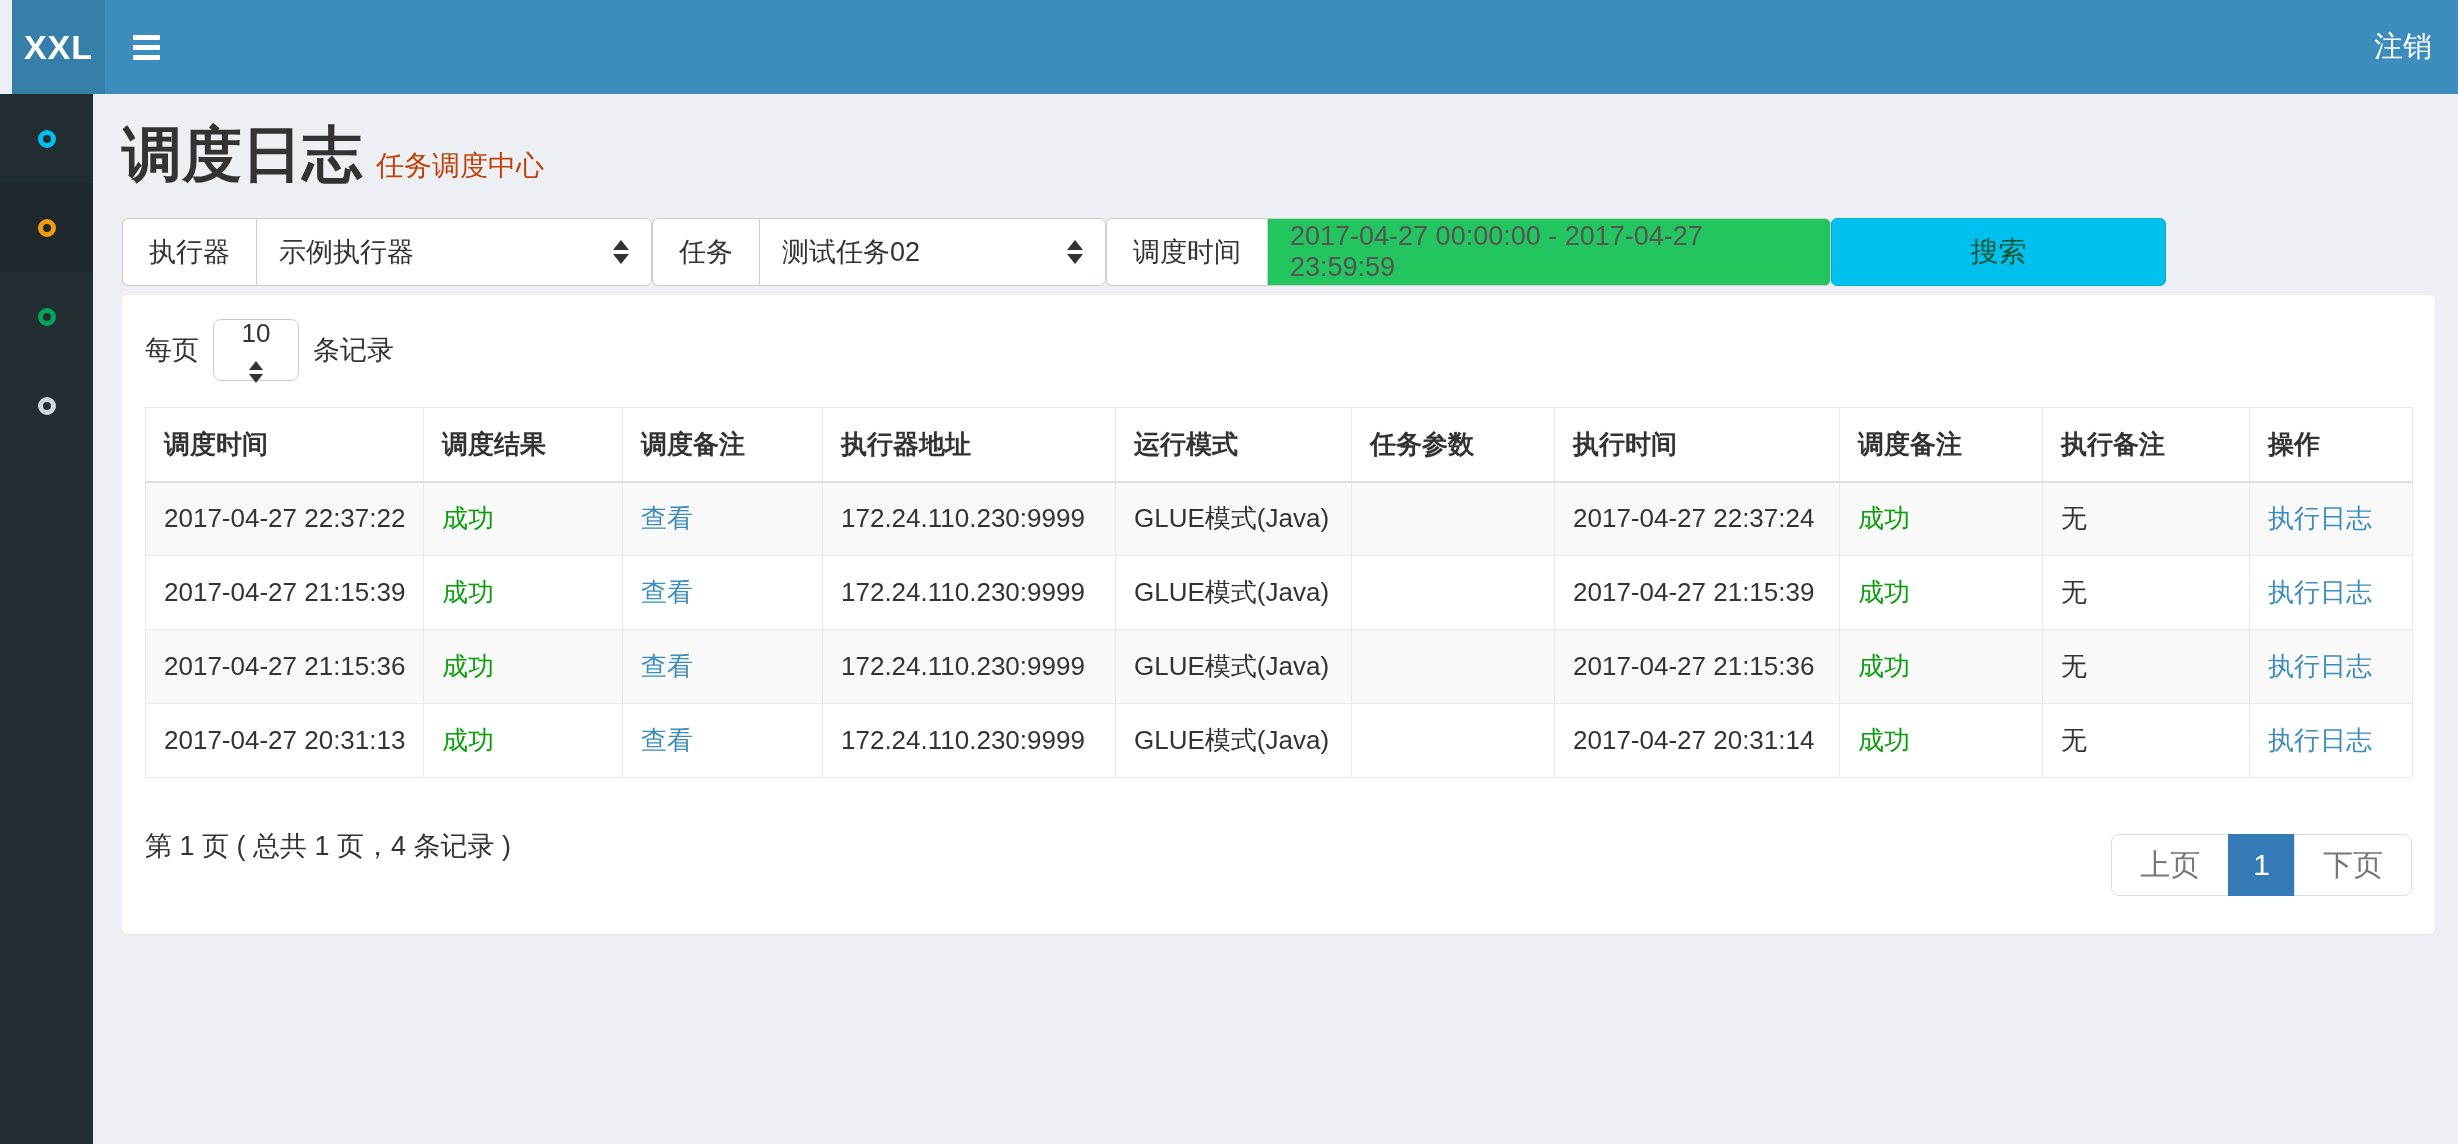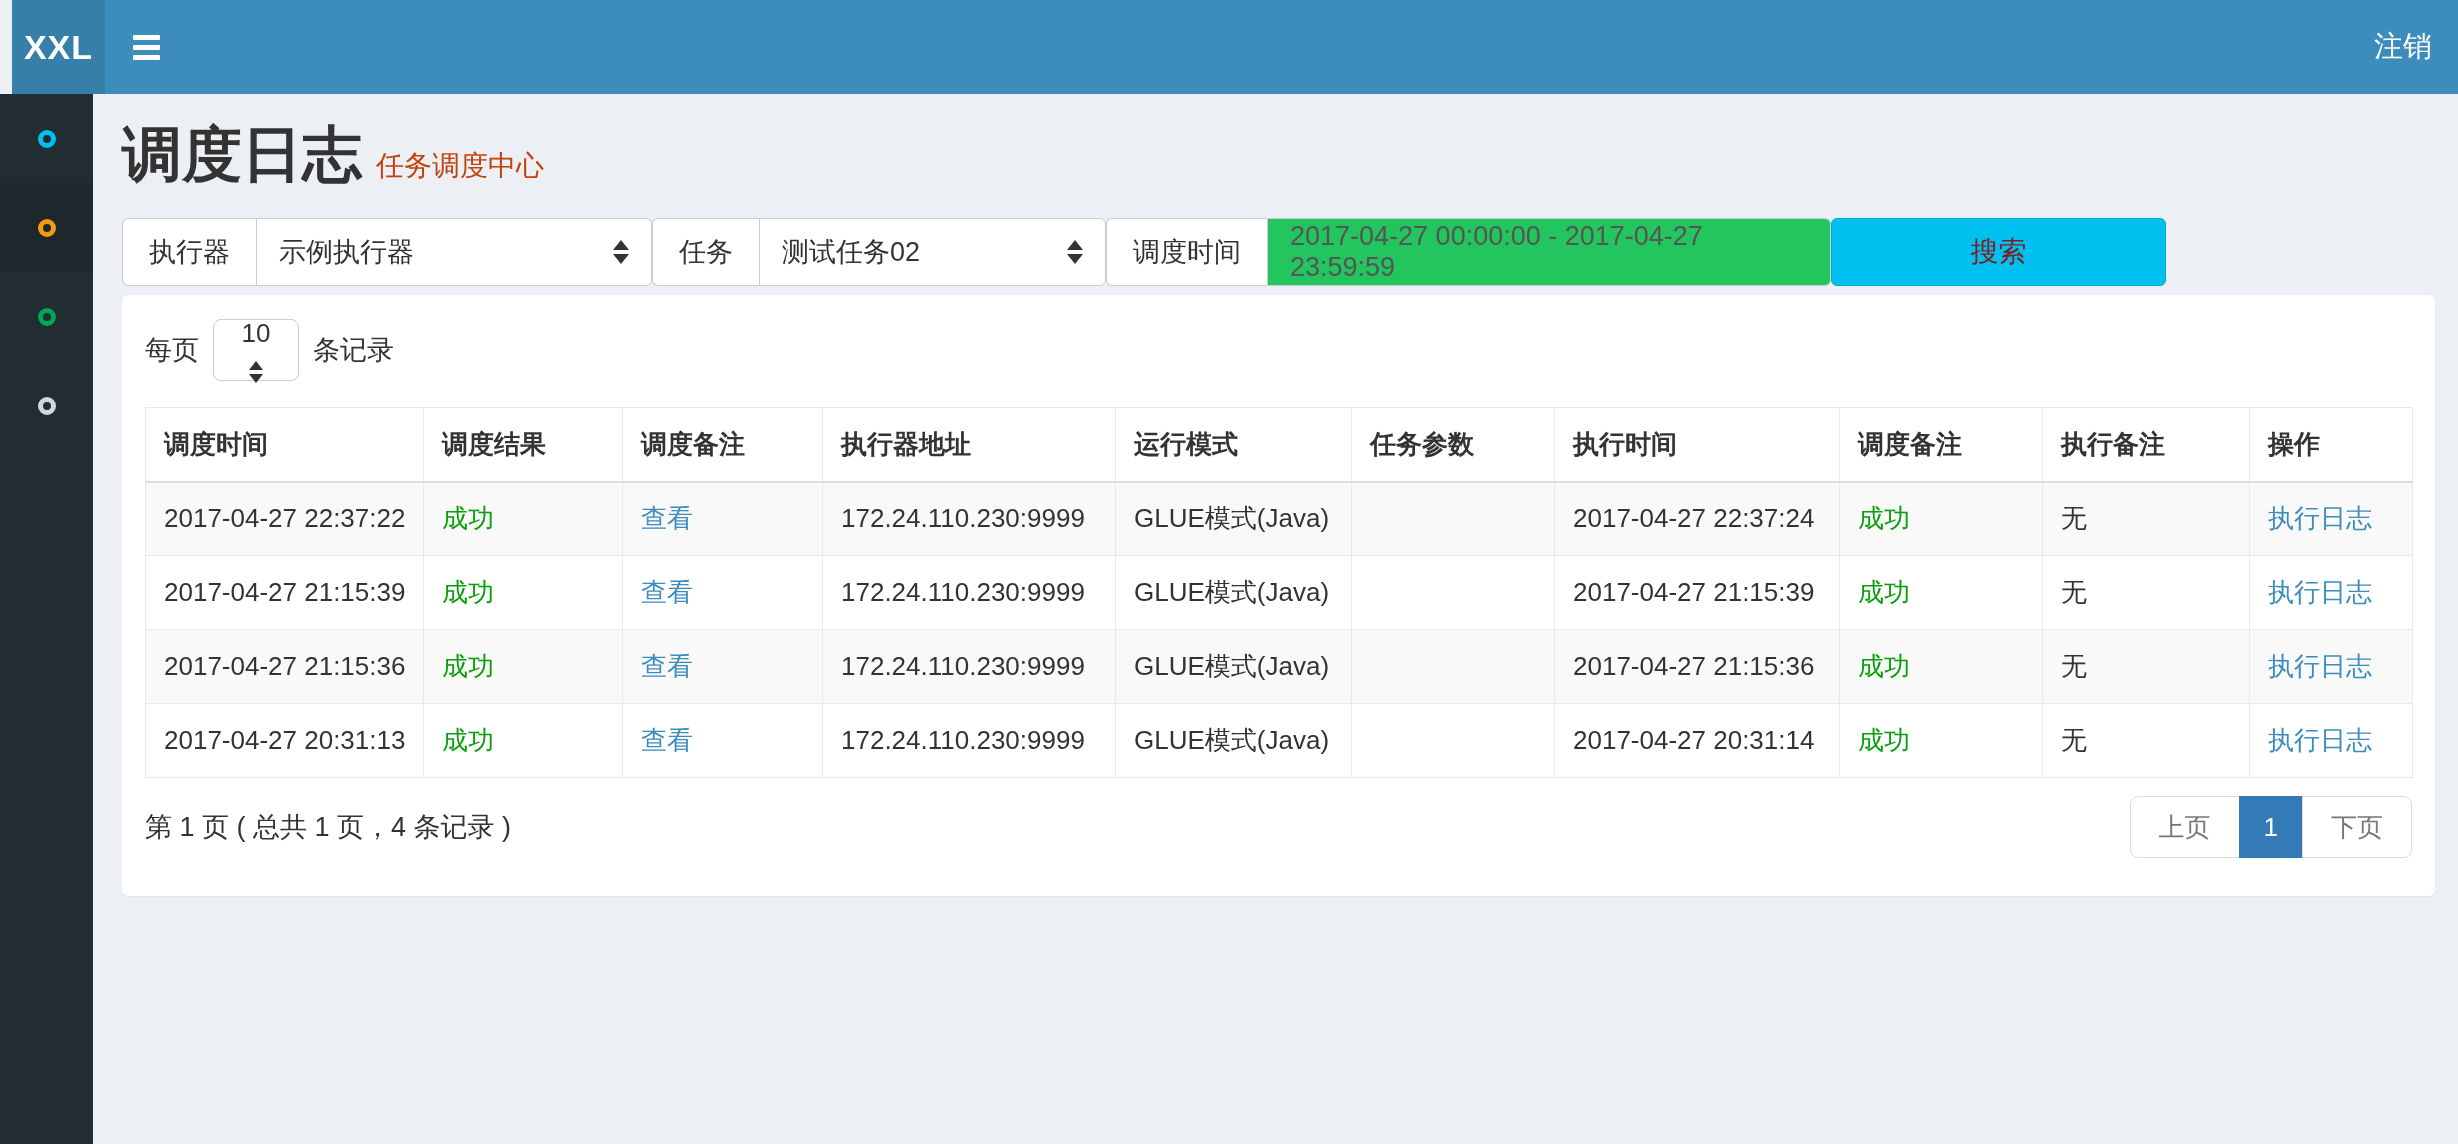--- a/index.html
+++ b/index.html
@@ -68,21 +68,21 @@
     display: flex; align-items: center; justify-content: space-between;
     padding: 0 22px; cursor: pointer; color: #333;
   }
   .control.readonly { background: #22c55e; color: #555; cursor: default; }
   .spin { display: flex; flex-direction: column; align-items: center; gap: 4px; }
   .spin i { display: block; width: 0; height: 0; border-left: 8px solid transparent; border-right: 8px solid transparent; }
   .spin .up { border-bottom: 10px solid #333; }
   .spin .down { border-top: 10px solid #333; }
   .search-btn {
     width: 335px; height: 68px; background: #00c0ef; border: 1px solid #00acd6;
-    border-radius: 6px; color: #7f1d1d; font-size: 28px; cursor: pointer;
+    border-radius: 6px; color: #14532d; font-size: 28px; cursor: pointer;
     font-family: inherit;
   }
   
   .box {
     margin: 9px 23px 0 29px; background: #fff; border-radius: 6px;
     box-shadow: 0 1px 2px rgba(0,0,0,0.06); padding: 22px 23px 38px 23px;
   }
   .page-size-row { display: flex; align-items: center; font-size: 27px; margin-top: 2px; }
   .size-select {
     width: 86px; height: 62px; border: 1px solid #ccc; border-radius: 8px;
@@ -100,22 +100,22 @@
   tr.striped td { background: #f9f9f9; }
   .green { color: #0a9e0a; }
   .link { color: #3c8dbc; text-decoration: none; cursor: pointer; }
 
   
   .box-footer { display: flex; justify-content: space-between; align-items: center; margin-top: 18px; }
   .page-summary { font-size: 27px; color: #333; }
   .pagination { display: flex; }
   .page-btn {
     height: 62px; padding: 0 28px; border: 1px solid #ddd; background: #fff;
-    color: #777; font-size: 26px; display: flex; align-items: center; cursor: pointer;
-    margin-left: -1px; font-family: inherit;
+    color: #777; font-size: 30px; display: flex; align-items: center; cursor: pointer;
+    margin-left: -1px; font-family: inherit; margin-top: 38px;
   }
   .page-btn:first-child { border-radius: 8px 0 0 8px; margin-left: 0; }
   .page-btn:last-child { border-radius: 0 8px 8px 0; }
   .page-btn.active { background: #337ab7; border-color: #337ab7; color: #fff; padding: 0 24px; }
 </style>
 </head>
 <body>
 
 <header class="navbar">
   <div class="logo">

